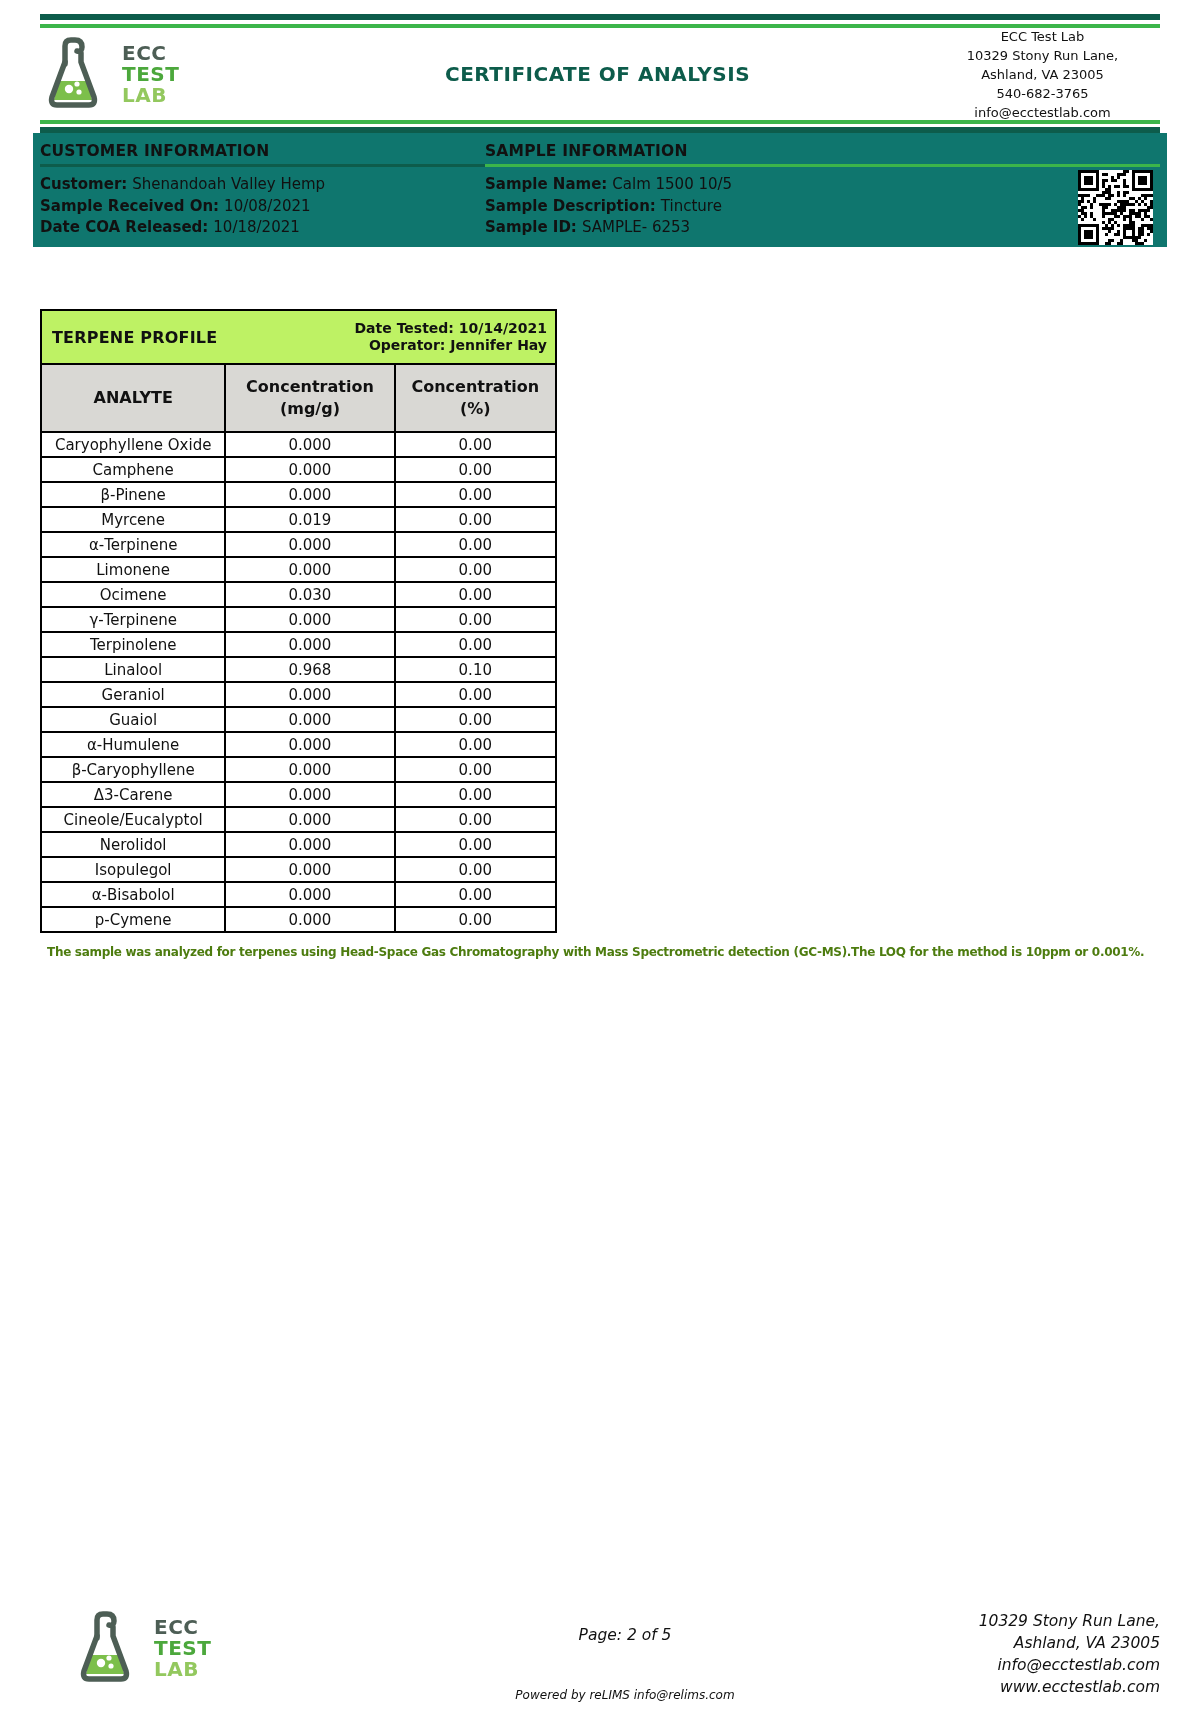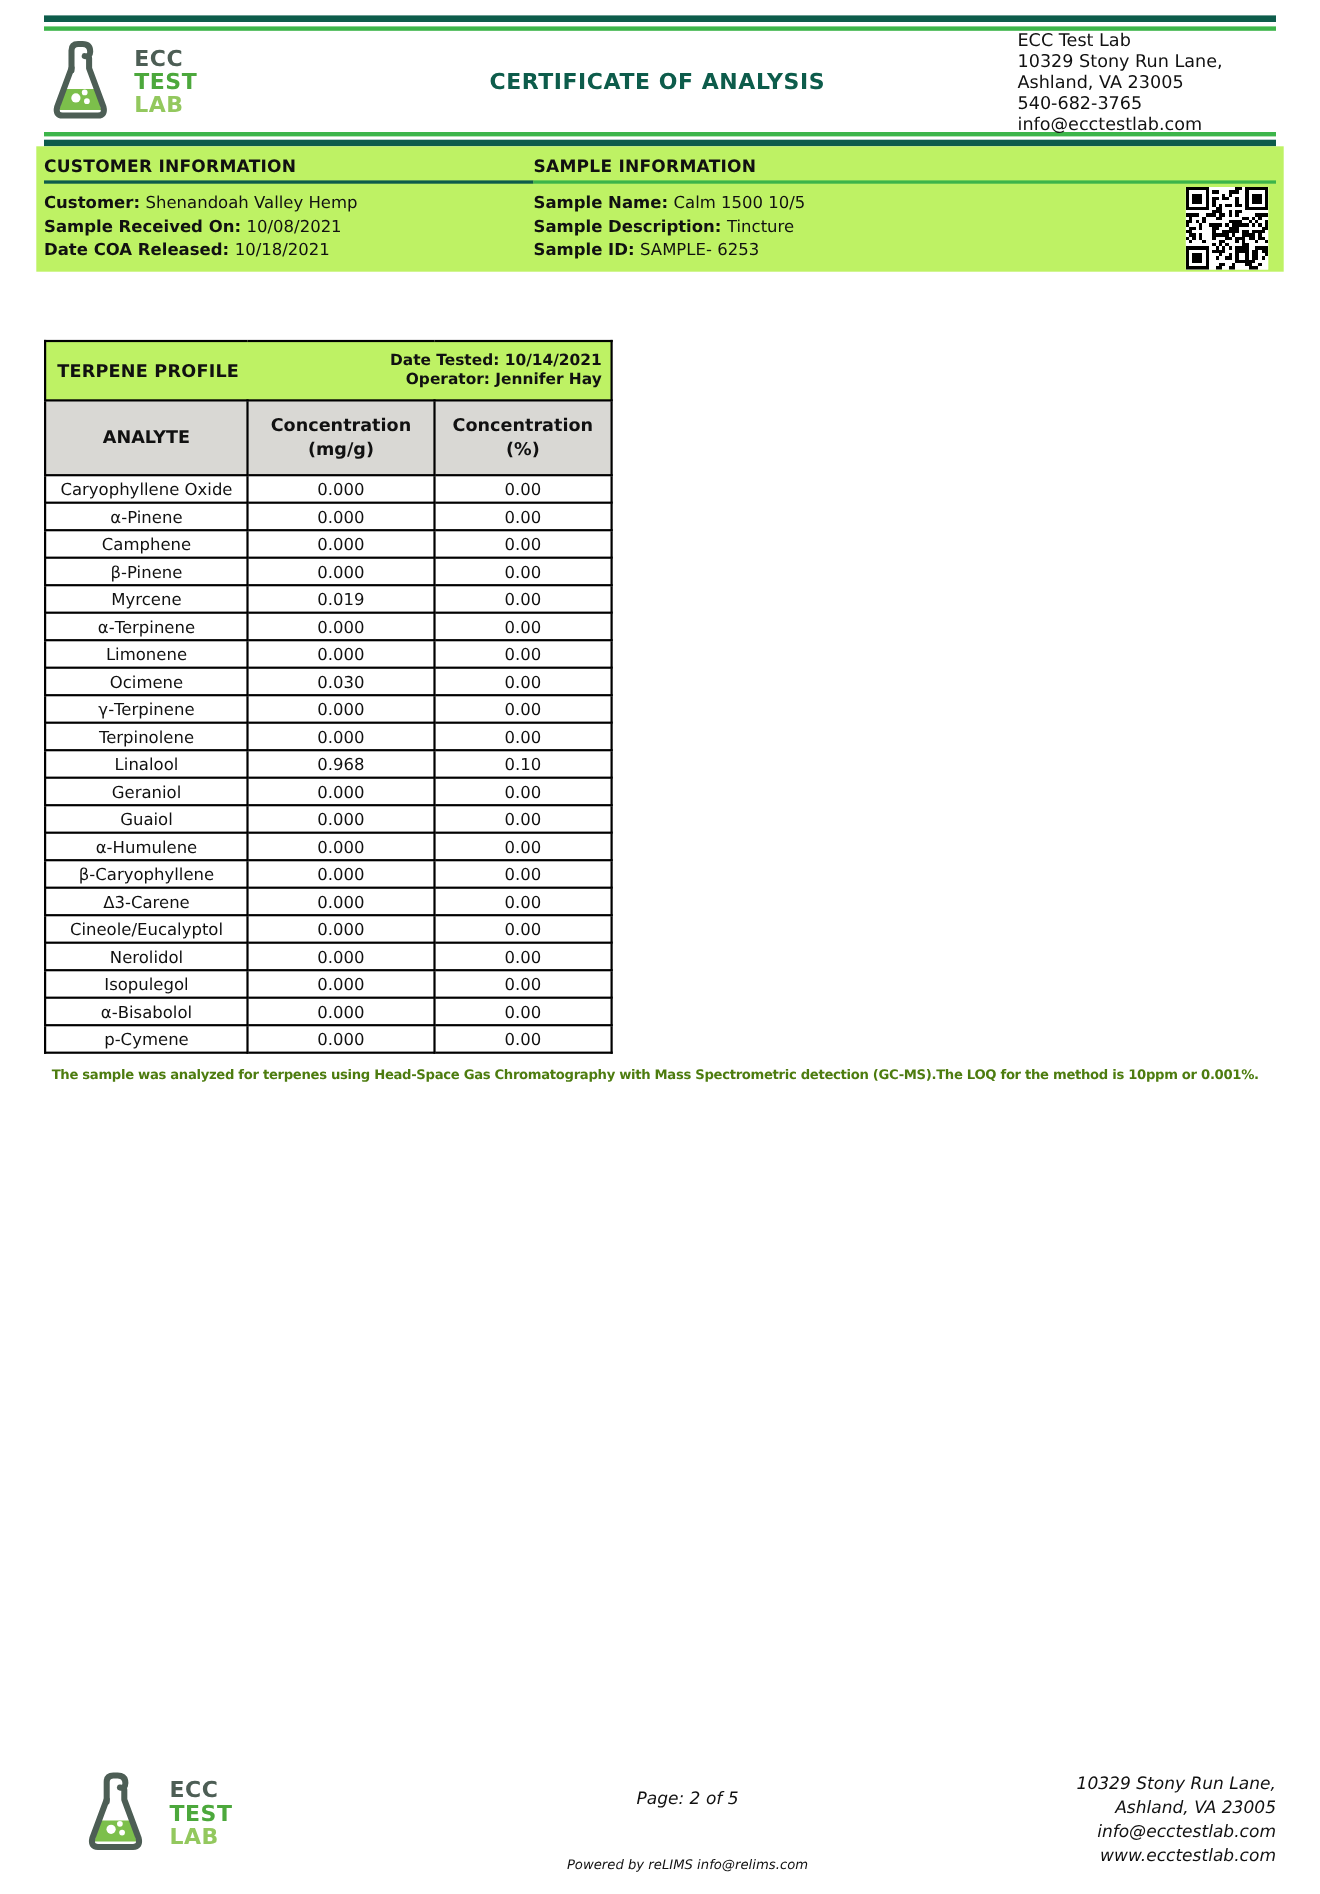--- a/index.html
+++ b/index.html
@@ -25,25 +25,25 @@
   .logo-block { display: flex; align-items: center; gap: 16px; width: 290px; flex: 0 0 auto; }
   .logo-text { font-weight: bold; font-size: 20px; line-height: 21px; letter-spacing: 0.5px; }
   .logo-text .l1 { color: #4d5e55; }
   .logo-text .l2 { color: #4ca83c; }
   .logo-text .l3 { color: #93c85e; }
   .coa-title {
     flex: 1; text-align: center; color: #0d5c4b;
     font-size: 20px; font-weight: bold; letter-spacing: 0.5px;
     margin-right: 60px; white-space: nowrap;
   }
-  .lab-address { width: 235px; flex: 0 0 auto; text-align: left; font-size: 16px; line-height: 19px; }
+  .lab-address { width: 235px; flex: 0 0 auto; text-align: center; font-size: 13px; line-height: 19px; }
 
   
   .info-band {
-    position: relative; background: #bef264;
+    position: relative; background: #0f766e;
     margin: 0 -7px; padding: 9px 7px 10px 7px; height: 114px;
   }
   .info-cols { display: flex; }
   .info-col.customer { width: 445px; flex: 0 0 auto; }
   .info-col.sample   { flex: 1; }
   .sec-title {
     font-size: 15.5px; font-weight: bold; letter-spacing: 0.2px;
     padding-bottom: 4px; margin-bottom: 7px;
   }
   .info-col.customer .sec-title { border-bottom: 3px solid #0d5c4b; }
@@ -404,25 +404,20 @@
           </th>
         </tr>
       </thead>
       <tbody id="terp-body">
           <tr>
             <td>Caryophyllene Oxide</td>
             <td>0.000</td>
             <td>0.00</td>
           </tr>
           <tr>
-            <td>α-Pinene</td>
-            <td>0.000</td>
-            <td>0.00</td>
-          </tr>
-          <tr>
             <td>Camphene</td>
             <td>0.000</td>
             <td>0.00</td>
           </tr>
           <tr>
             <td>β-Pinene</td>
             <td>0.000</td>
             <td>0.00</td>
           </tr>
           <tr>

